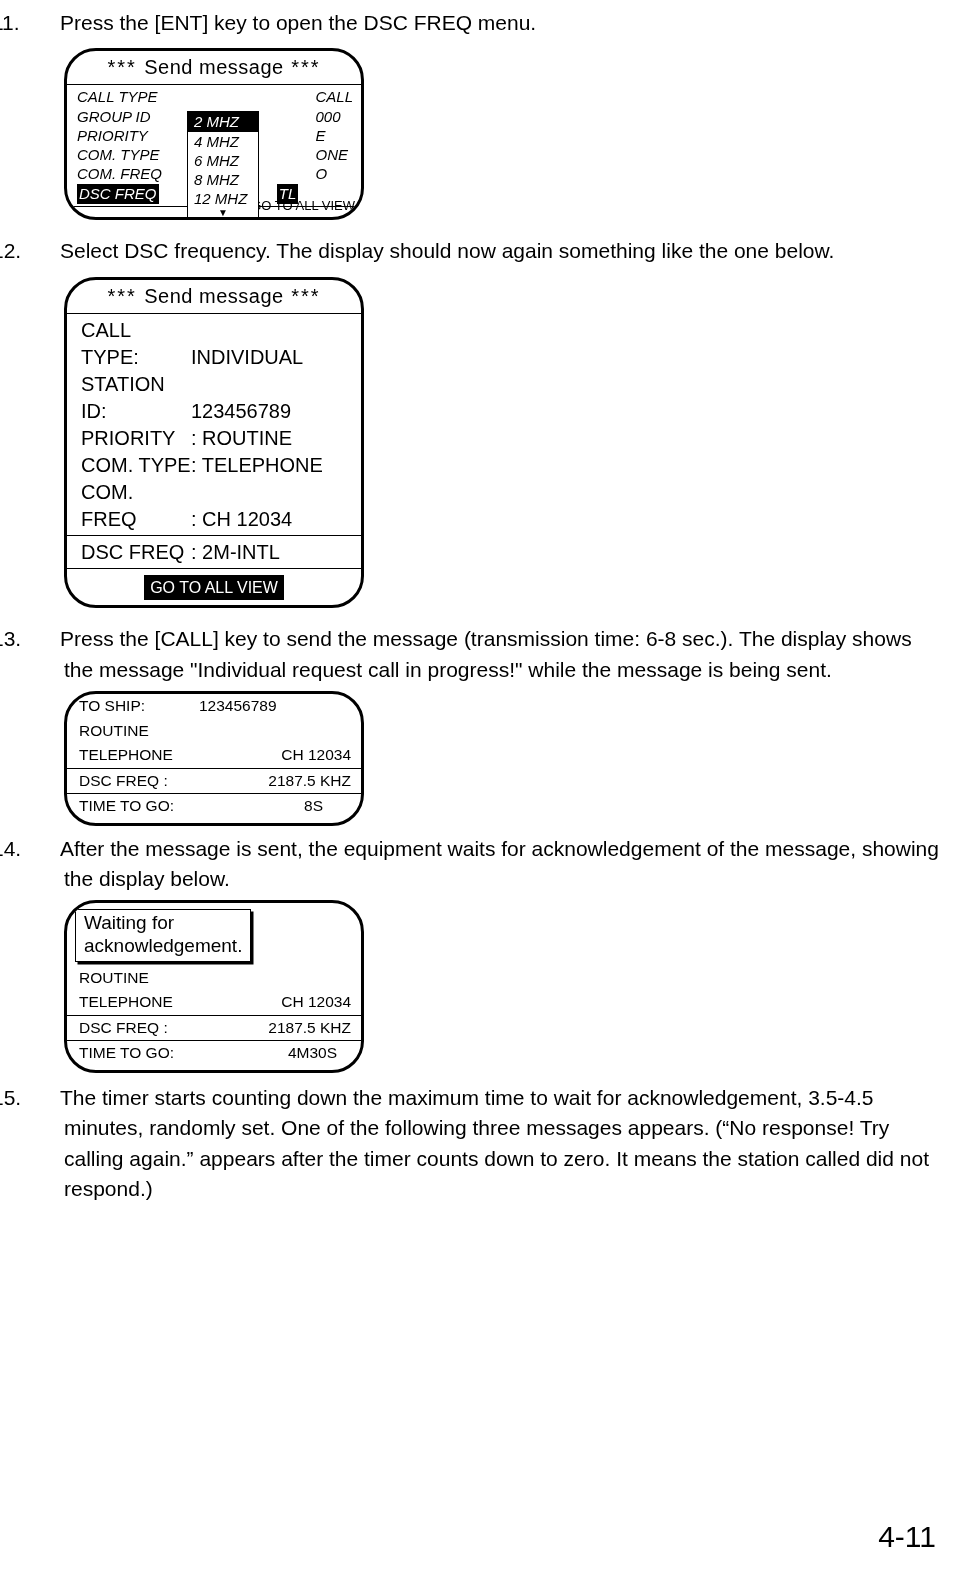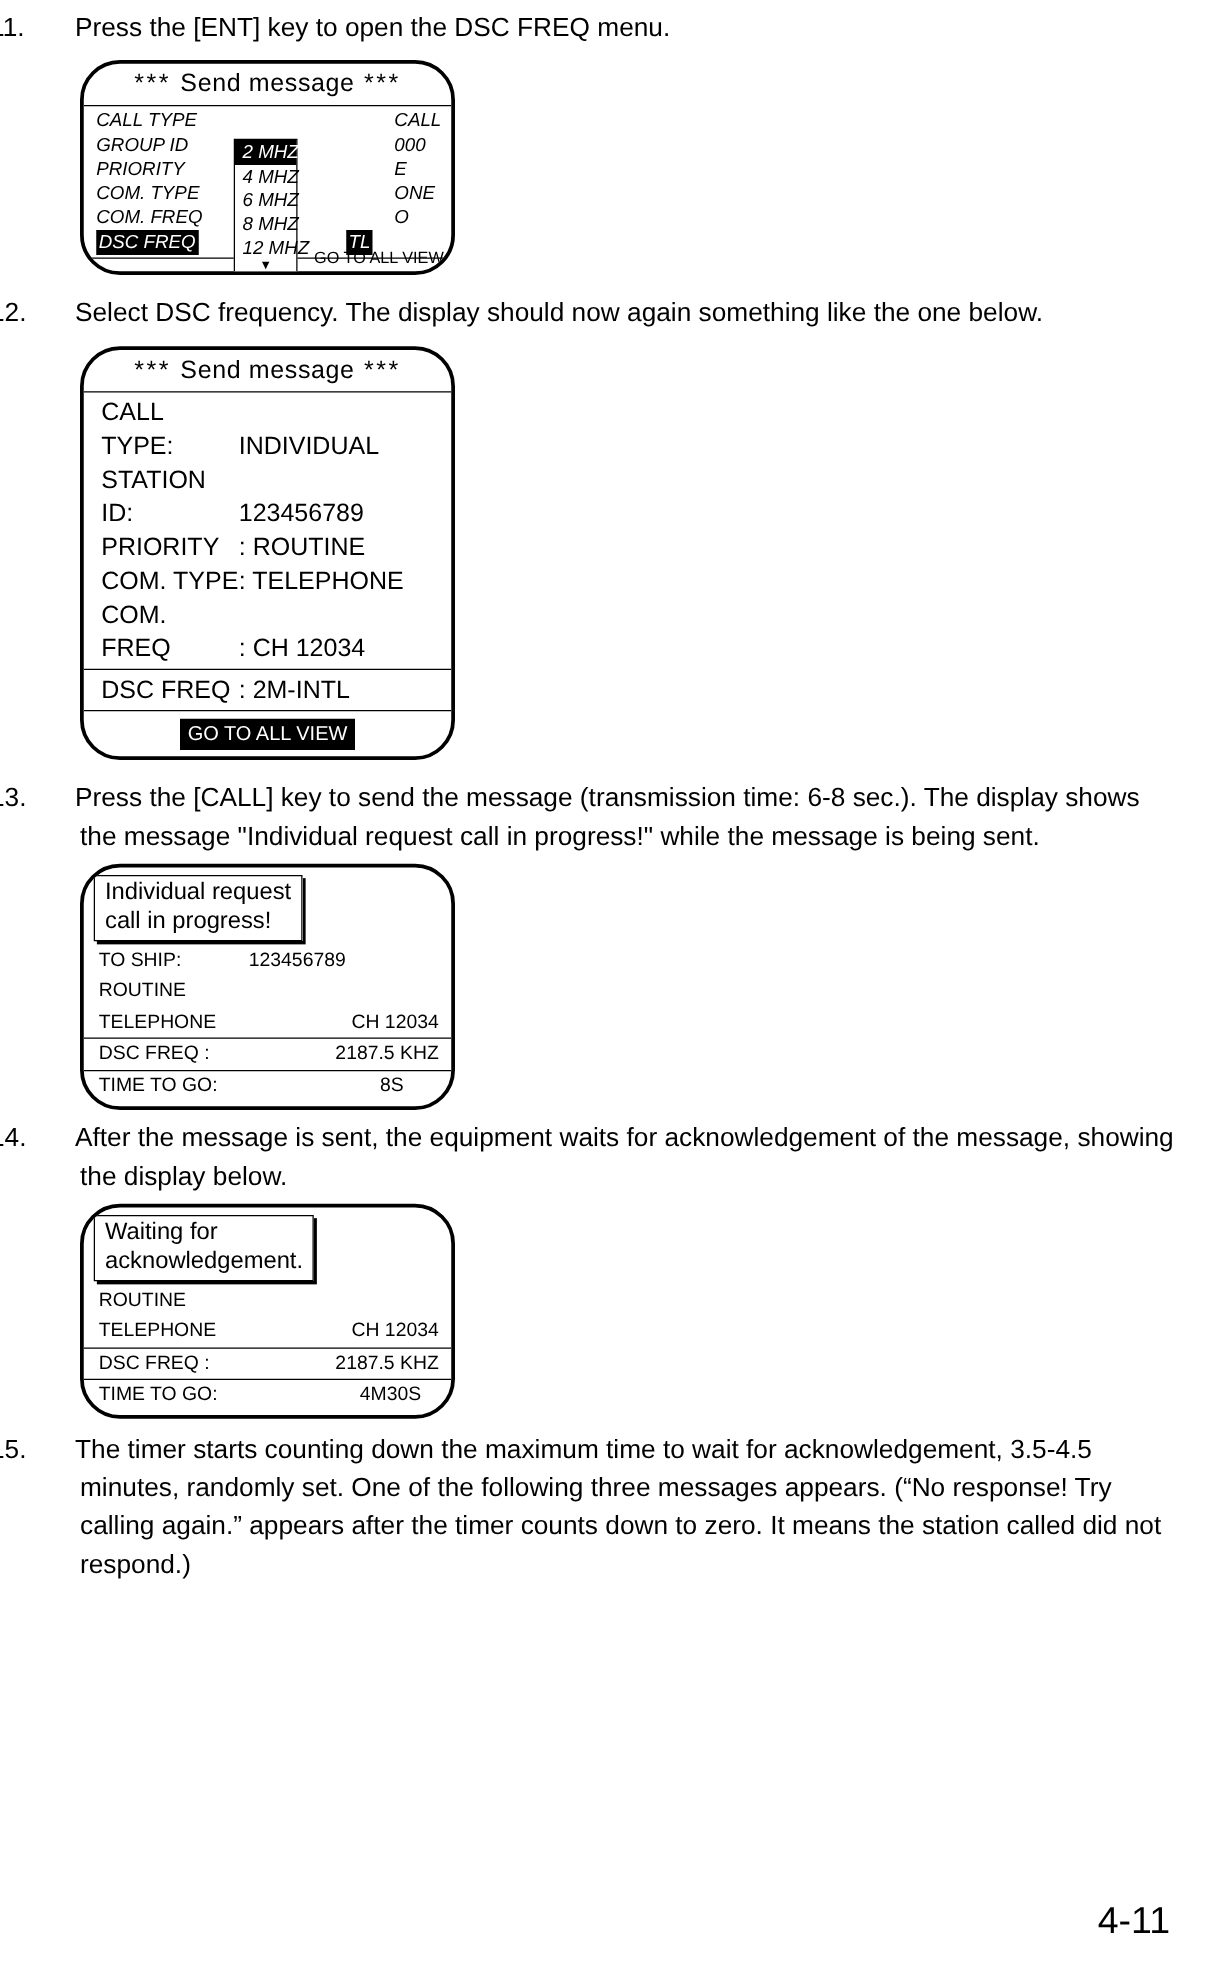--- a/index.html
+++ b/index.html
@@ -36,21 +36,21 @@
   
   .p1 { position: relative; height: 172px; }
   .p1 .body { position: relative; padding: 2px 0 0 10px; font-size: 15px; line-height: 1.28; font-style: italic; }
   .p1 .lbl { display: inline-block; width: 92px; }
   .p1 .row { white-space: nowrap; }
   .p1 .hi-row { background:#000; color:#fff; display:inline-block; padding:0 2px; }
   .p1 .dropdown {
     position:absolute; left:120px; top:26px;
     border:1.5px solid #000; background:#fff;
     font-size:15px; padding:0;
-    width: 51px;
+    width: 72px;
     z-index:2;
   }
   .p1 .dropdown .opt { padding: 0 6px; white-space:nowrap; }
   .p1 .dropdown .opt.selected { background:#000; color:#fff; }
   .p1 .dropdown .arrow { text-align:center; font-size:10px; line-height:10px; }
   .p1 .rightcol { position:absolute; right:8px; top:2px; font-size:15px; line-height:1.28; text-align:left; }
   .p1 .rightcol div { padding-left:0; }
   .p1 .footline { position:absolute; right:6px; bottom:2px; font-size:13px; }
   
   .p2 .kv { font-size:20px; padding:3px 10px 2px 14px; line-height:1.35; }
@@ -154,26 +154,20 @@
     </div>
   </div>
 </div>
 
 <p class="step step-para">
   <span class="num">13.</span><span>Press the [CALL] key to send the message (transmission time: 6-8 sec.). The display shows the message "Individual request call in progress!" while the message is being sent.</span>
 </p>
 
 <div class="panel-wrap" style="margin-top:6px; margin-bottom:8px;">
   <div class="panel p34">
-    <div class="msgbox-wrap">
-      <div class="msgbox">
-        <div>Individual request</div>
-        <div>call in progress!</div>
-      </div>
-    </div>
     <div class="kv"><span class="k">TO SHIP:</span><span>123456789</span></div>
     <div class="kv"><span class="k">ROUTINE</span></div>
     <div class="kv"><span class="k">TELEPHONE</span><span class="v">CH 12034</span></div>
     <div class="sep"></div>
     <div class="kv"><span class="k">DSC FREQ  :</span><span class="v">2187.5 KHZ</span></div>
     <div class="sep"></div>
     <div class="kv" style="padding-bottom:5px;"><span class="k">TIME TO GO:</span><span class="v" style="padding-right:28px;">8S</span></div>
   </div>
 </div>
 

